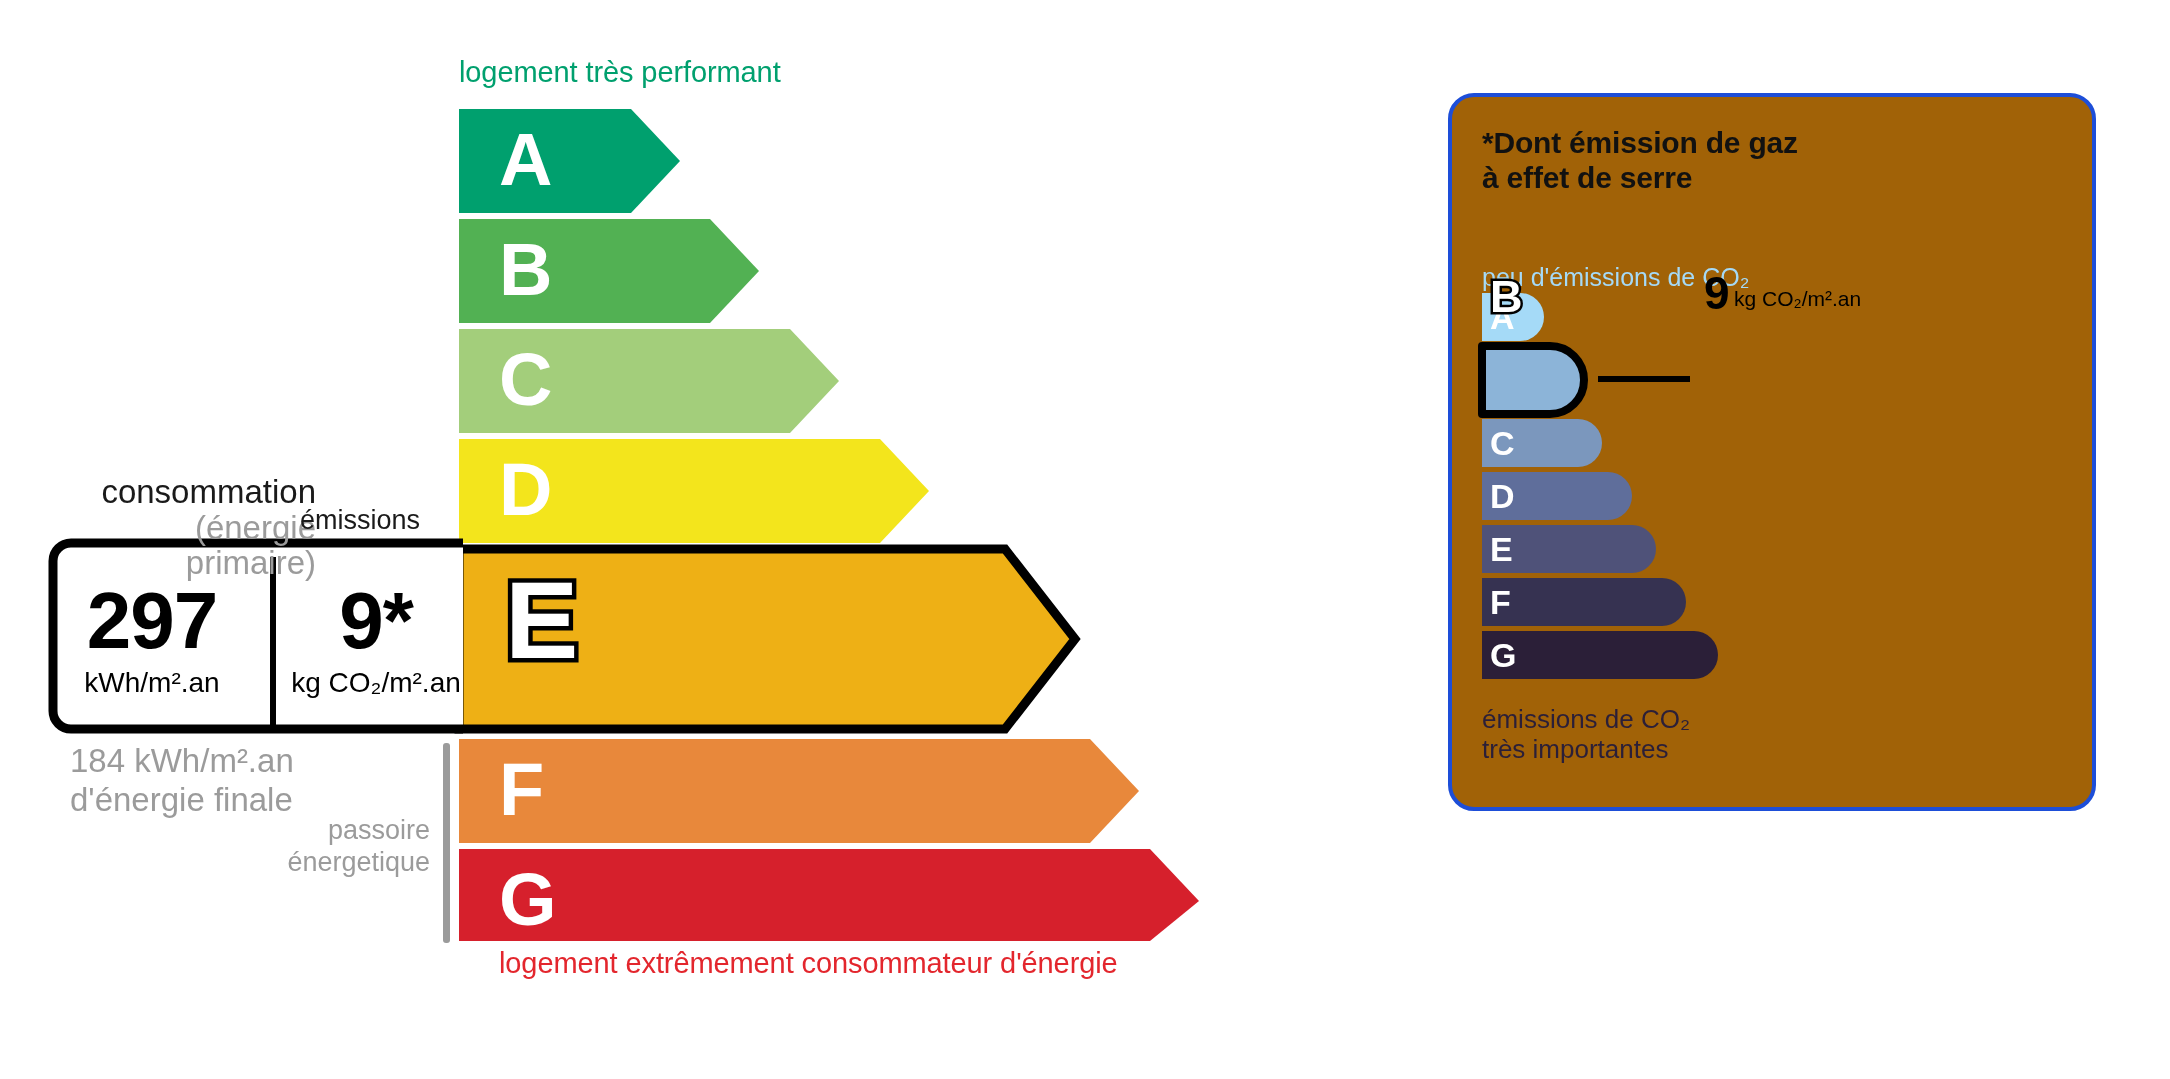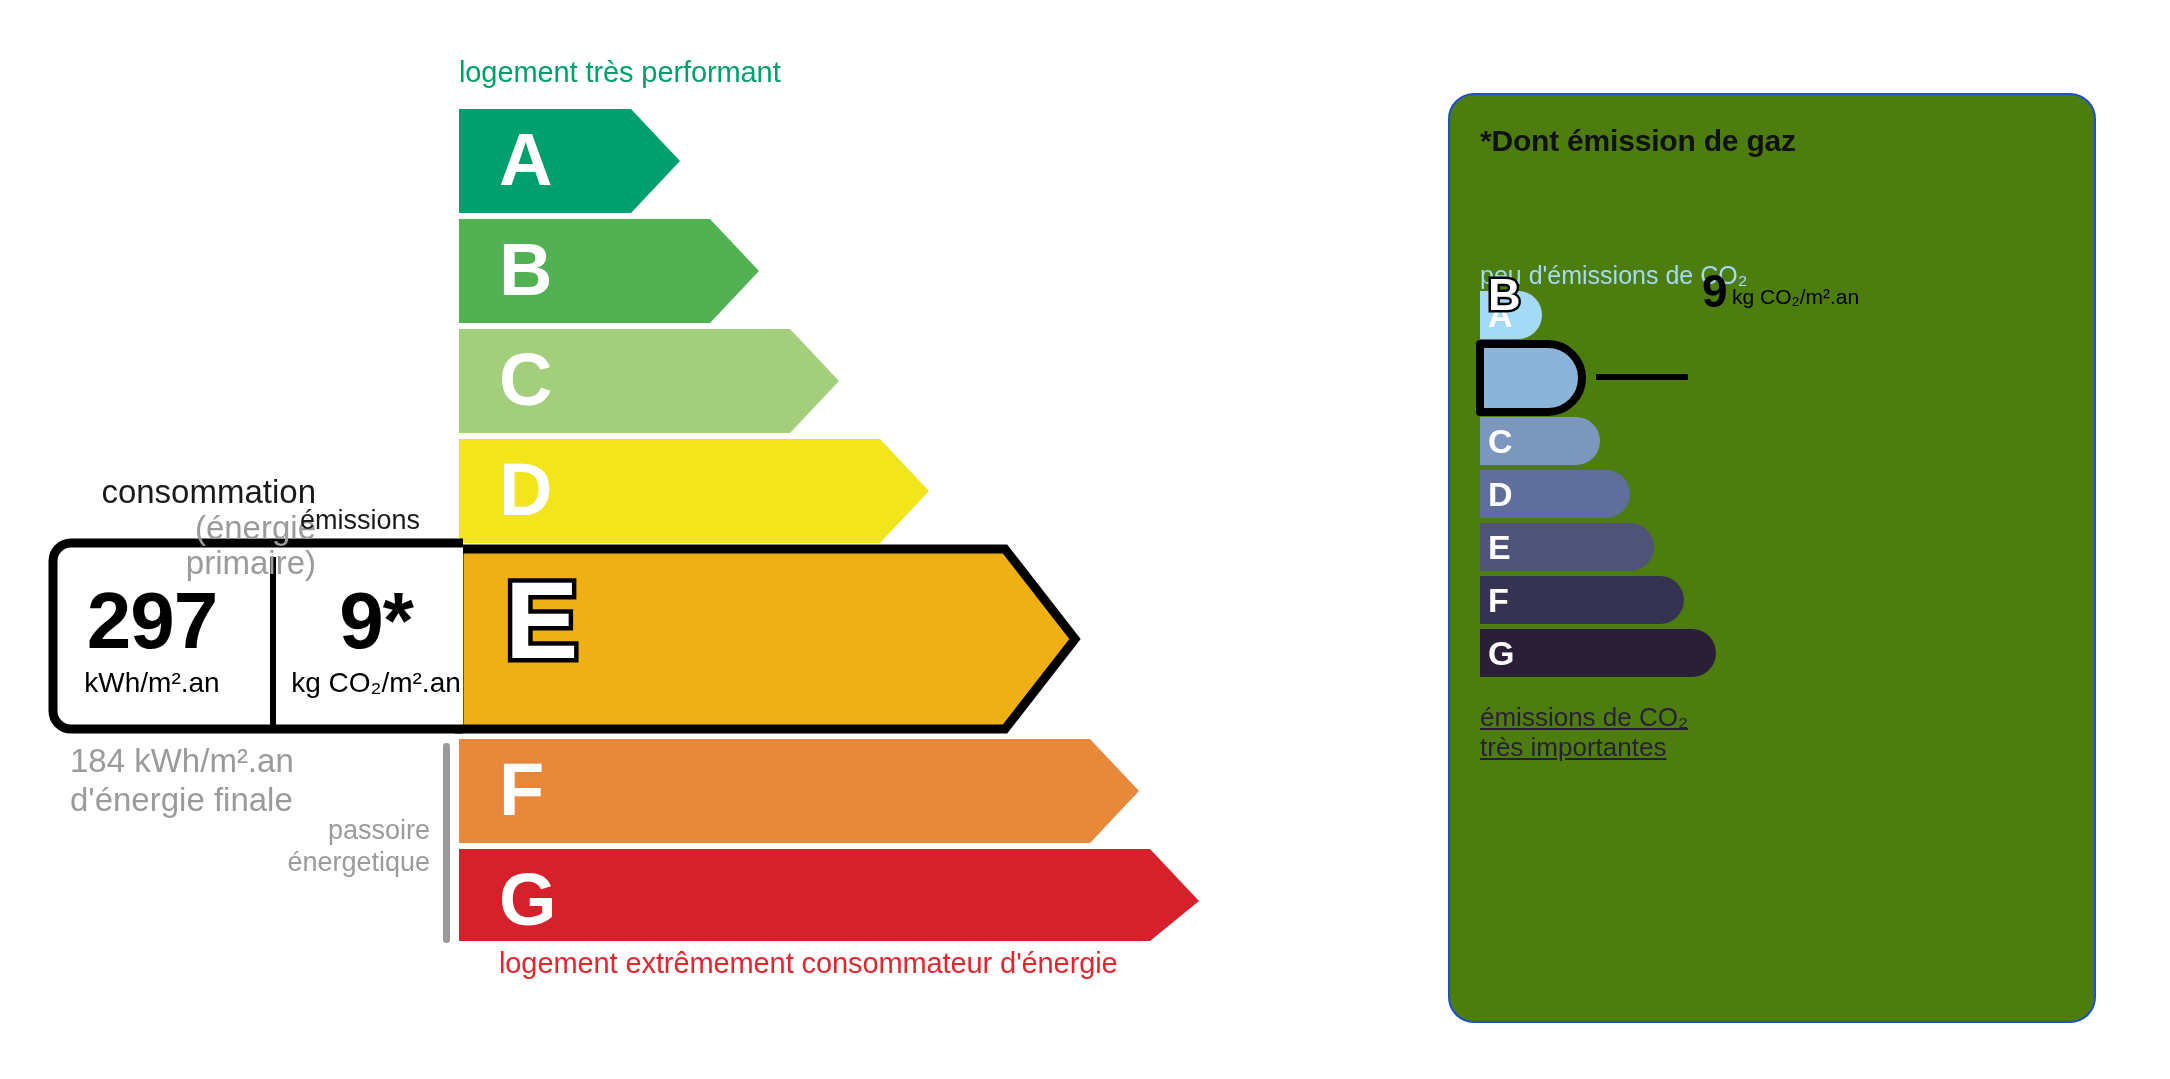--- a/index.html
+++ b/index.html
@@ -154,25 +154,25 @@
     color: #9b9b9b;
     line-height: 1.17;
   }
 
   
   #co2-panel {
     position: absolute;
     left: 1448px;
     top: 93px;
     width: 648px;
-    height: 930px;
-    border: 2px solid #1d4ed8;
+    height: 718px;
+    border: 4px solid #1d4ed8;
     border-radius: 26px;
     box-sizing: border-box;
-    background: #4d7c0f;
+    background: #a16207;
   }
   #co2-title {
     position: absolute;
     left: 30px;
     top: 28px;
     font-size: 30px;
     font-weight: bold;
     color: #111111;
     line-height: 1.18;
     letter-spacing: -0.2px;
@@ -185,21 +185,20 @@
     color: #a5daf7;
     white-space: nowrap;
   }
   #co2-bottom-caption {
     position: absolute;
     left: 30px;
     top: 607px;
     font-size: 26px;
     color: #2b1f38;
     line-height: 1.16;
-    text-decoration: underline;
   }
   .co2-letter {
     position: absolute;
     color: #ffffff;
     font-weight: bold;
     font-size: 34px;
     line-height: 1;
   }
   #co2-letter-B {
     position: absolute;
@@ -294,20 +293,21 @@
       <div>énergetique</div>
     </div>
 
     <div id="energy-bottom-caption">logement extrêmement consommateur d'énergie</div>
   </div>
 
   <div id="co2-panel">
 
     <div id="co2-title">
       <div>*Dont émission de gaz</div>
+      <div>à effet de serre</div>
     </div>
 
     <div id="co2-top-caption">peu d'émissions de CO₂</div>
 
     <svg class="svg-layer" width="648" height="718" viewBox="0 0 648 718">
 
       <path d="M 30,196 L 68,196 A 24,24 0 0 1 68,244 L 30,244 Z" fill="#a5daf7"></path>
 
       <path d="M 30,249 L 98,249 A 34,34 0 0 1 98,317 L 30,317 Z" fill="#8cb4d8" stroke="#000000" stroke-width="8" stroke-linejoin="round"></path>
 

